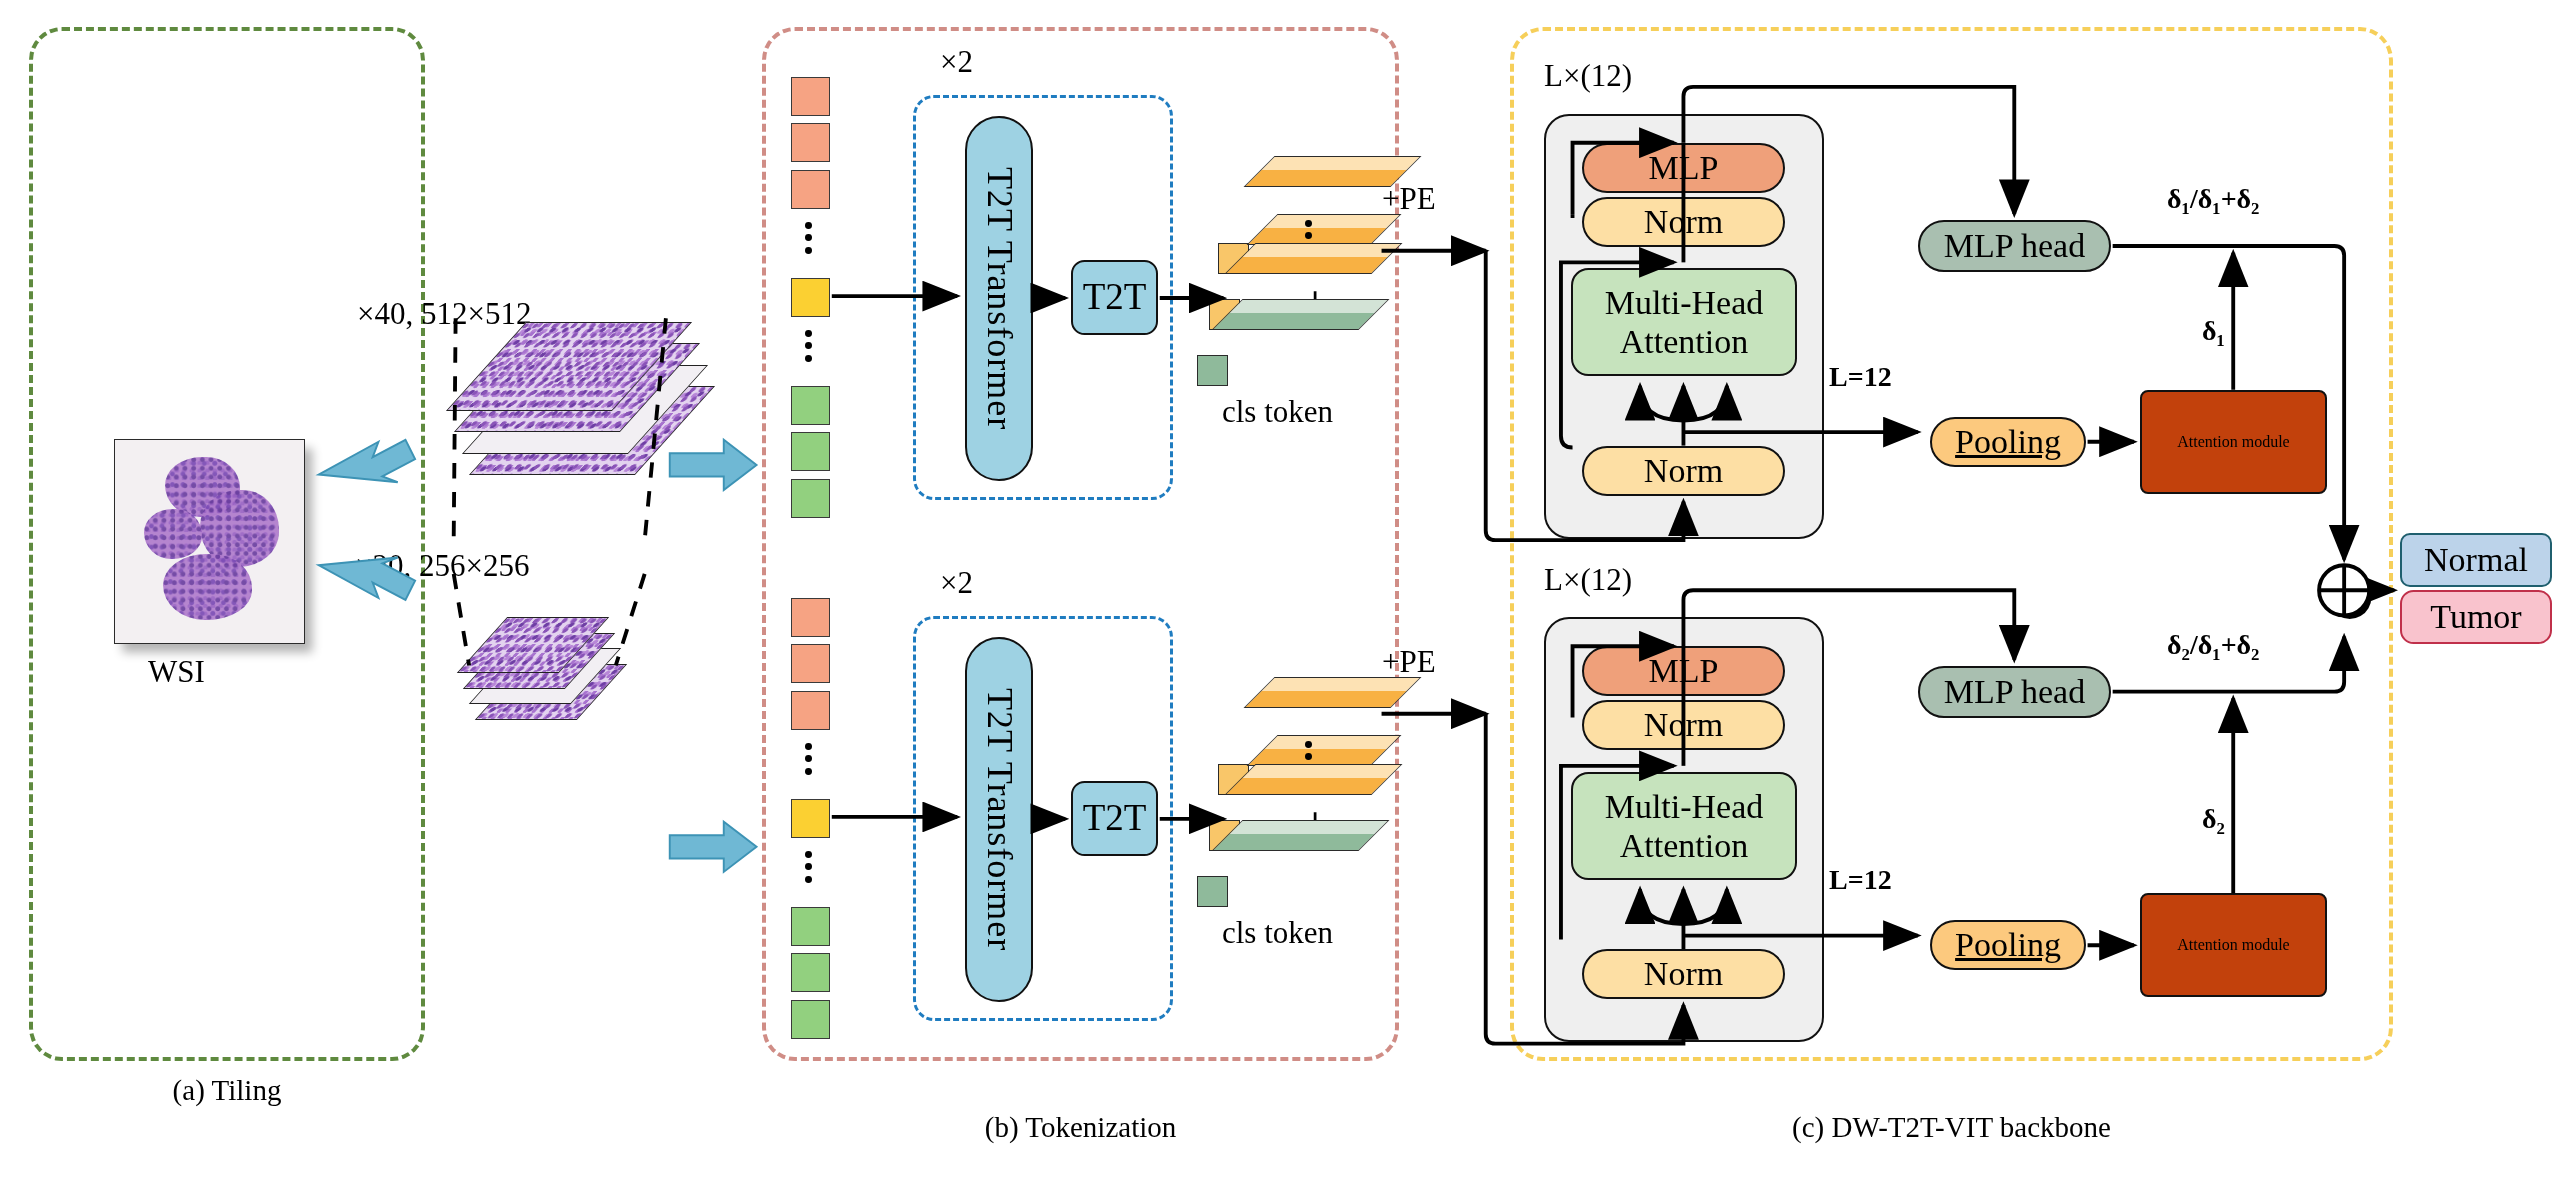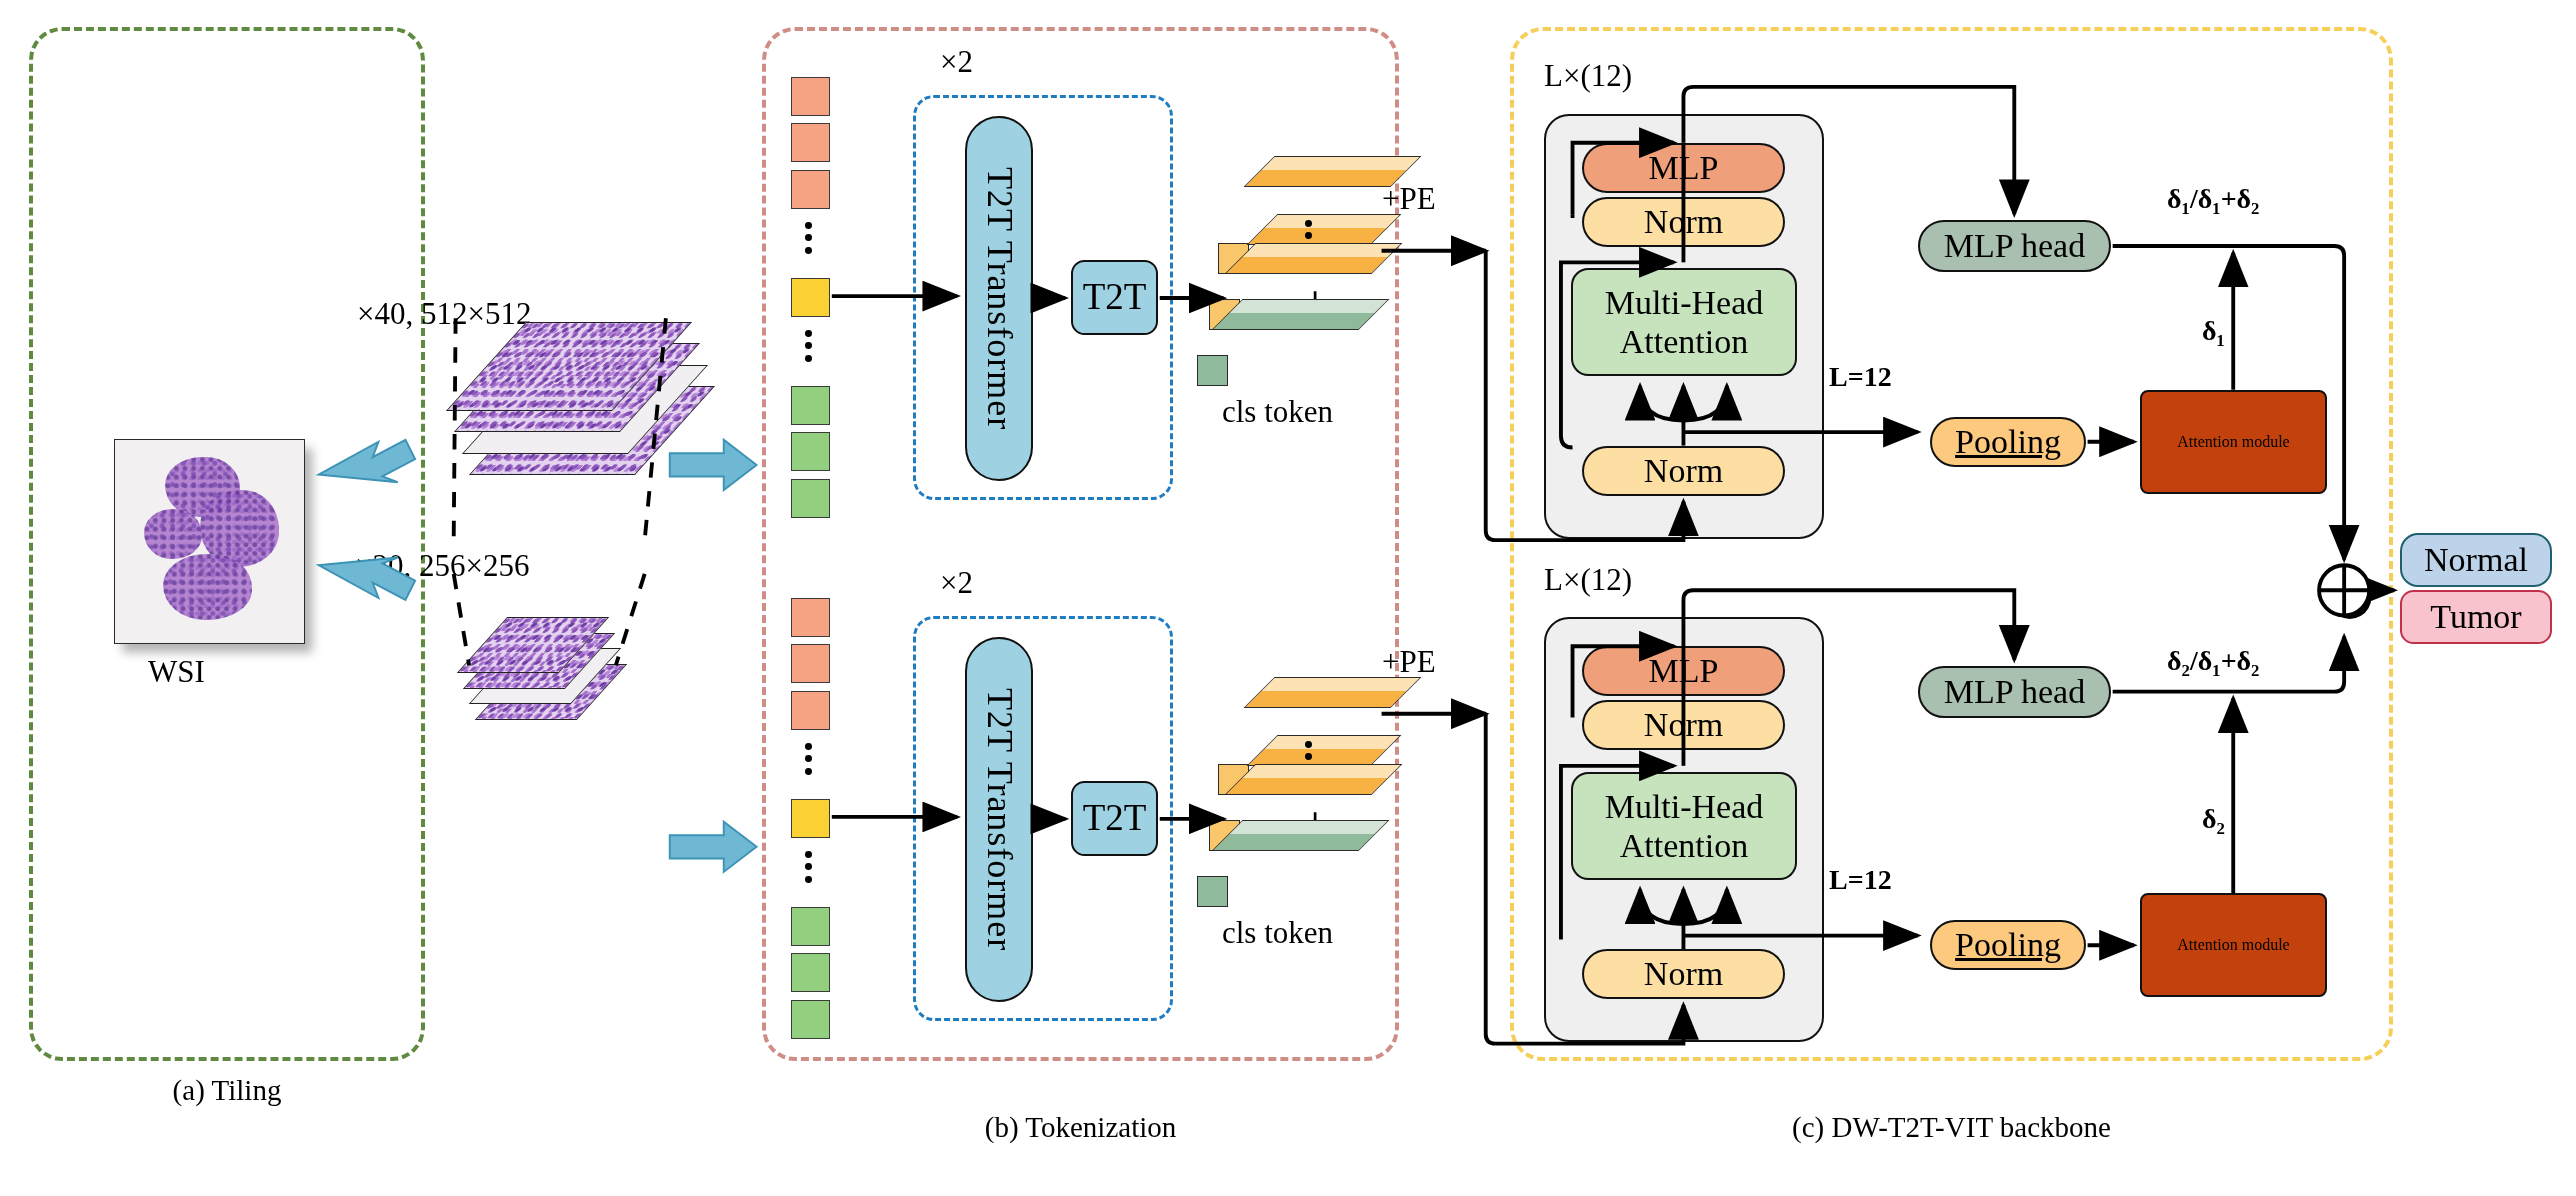--- a/index.html
+++ b/index.html
@@ -63,21 +63,21 @@
   .t2t::before{content:"";}
   .gray-blk{position:absolute;background:#efefef;border:2.9px solid #111;border-radius:25px;box-sizing:border-box;}
   .pill{position:absolute;box-sizing:border-box;border:2.9px solid #111;border-radius:27px;
         display:flex;align-items:center;justify-content:center;font-size:34px;}
   .mlp{background:#efa07a;}
   .norm{background:#fddfa4;}
   .attn{background:#c6e3bd;border-radius:17.4px;font-size:34px;line-height:1.15;}
   .mlphead{background:#a9bfb0;}
   .pooling{background:#fcc97e;text-decoration:underline;}
   .attnmod{background:#c2410c;border-radius:8px;line-height:1.15;}
-  .outnormal{background:#bcd3ea;border:2.9px solid #1f5f6e;border-radius:18px;font-size:34px;}
+  .outnormal{background:#bcd3ea;border:2.9px solid #1f5f6e;border-radius:10px;font-size:34px;}
   .outtumor{background:#f9c3cd;border:2.9px solid #c0304a;border-radius:13.5px;font-size:34px;}
 
   
   .bar{position:absolute;height:29px;transform:skewX(-45deg);border:1.4px solid #2b2b2b;}
   .bar.o{background:linear-gradient(180deg,#fde2b4 0 45%,#f8b143 45% 100%);}
   .bar.gn{background:linear-gradient(180deg,#d3e3d6 0 45%,#8fba9b 45% 100%);}
   .barcap{position:absolute;width:29px;height:29px;border:1.4px solid #2b2b2b;}
   .barcap.o{background:#f9c669;}
   .barcap.gn{background:#8fba9b;}
 
@@ -224,21 +224,21 @@
 <div class="pill norm" style="left:1582px;top:700px;width:203px;height:50px;">Norm</div>
 <div class="box attn" style="left:1571px;top:772px;width:226px;height:108px;">Multi-Head Attention</div>
 <div class="pill norm" style="left:1582px;top:949px;width:203px;height:50px;">Norm</div>
 
 <div class="abs lbl-s" style="left:1829px;top:864px;">L=12</div>
 
 <div class="pill mlphead" style="left:1918px;top:666px;width:193px;height:52px;">MLP head</div>
 <div class="pill pooling" style="left:1930px;top:920px;width:156px;height:50px;">Pooling</div>
 <div class="box attnmod" style="left:2140px;top:893px;width:187px;height:104px;">Attention module</div>
 
-<div class="abs lbl-s" style="left:2167px;top:645px;">δ₂/δ₁+δ₂</div>
+<div class="abs lbl-s" style="left:2167px;top:629px;">δ₂/δ₁+δ₂</div>
 <div class="abs lbl-s" style="left:2202px;top:803px;">δ₂</div>
 
 <div class="abs" style="left:2321px;top:562px;font-size:69px;line-height:69px;">⊕</div>
 
 <div class="box outnormal" style="left:2400px;top:533px;width:152px;height:54px;">Normal</div>
 <div class="box outtumor" style="left:2400px;top:590px;width:152px;height:54px;">Tumor</div>
 
 <div class="abs cap" style="left:34px;top:1074px;width:386px;">(a) Tiling</div>
 <div class="abs cap" style="left:762px;top:1111px;width:637px;">(b) Tokenization</div>
 <div class="abs cap" style="left:1510px;top:1111px;width:883px;">(c) DW-T2T-VIT backbone</div>

